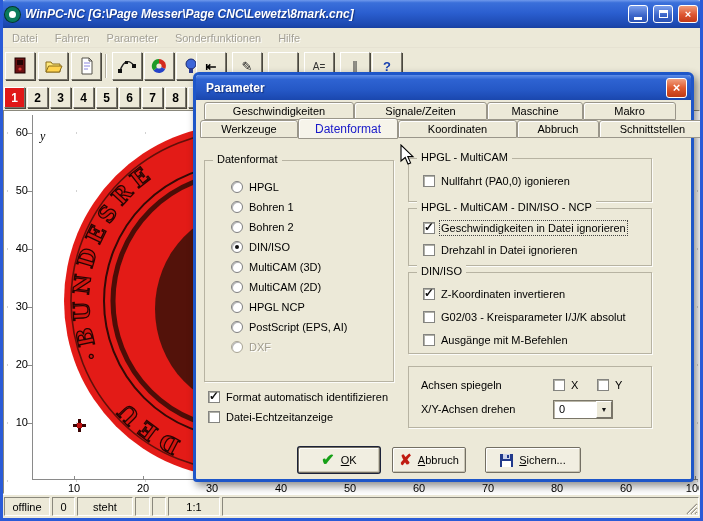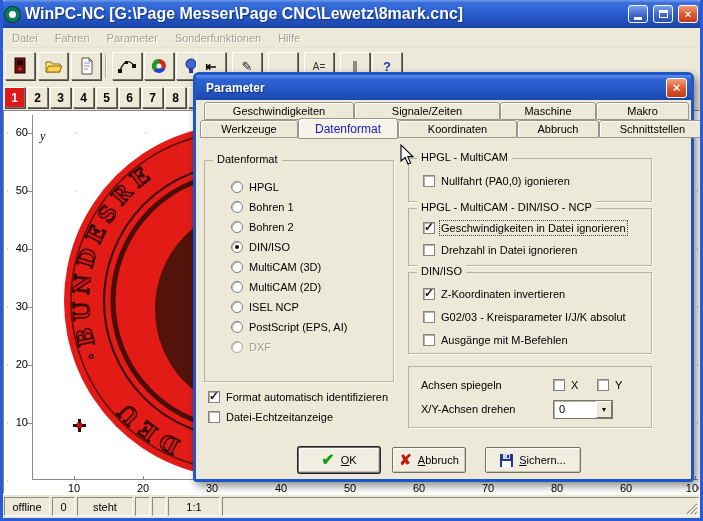--- a/index.html
+++ b/index.html
@@ -7,21 +7,21 @@
   .screen{
     position:relative;width:703px;height:521px;overflow:hidden;
     background:#ECE9D8;font-family:"Liberation Sans",sans-serif;font-size:11px;color:#000;
     border-left:3px solid #2A5BD7;border-right:3px solid #2A5BD7;border-bottom:3px solid #2A5BD7;
   }
   
   .titlebar{position:absolute;top:0;left:-3px;right:-3px;height:28px;
     background:linear-gradient(180deg,#6F99EC 0%,#3A6FDA 10%,#2B5FD0 45%,#1C48B0 90%,#1840A0 100%);
     border-radius:6px 6px 0 0;display:flex;align-items:center;gap:5px;padding:0 5px;}
   .applogo{width:15px;height:15px;border-radius:50%;background:#fff;border:4px solid #0B7A5C;box-shadow:0 0 0 1px #04382a;}
-  .wtitle{flex:1;color:#fff;font-weight:bold;font-size:16px;text-shadow:1px 1px 1px #12307c;white-space:nowrap;overflow:hidden;}
+  .wtitle{flex:1;color:#fff;font-weight:bold;font-size:12px;text-shadow:1px 1px 1px #12307c;white-space:nowrap;overflow:hidden;font-style:italic;}
   .wbtn{width:20px;height:18px;border-radius:3px;border:1px solid #fff;display:flex;align-items:center;justify-content:center;
     background:linear-gradient(180deg,#7C9FEC,#3A64C8 60%,#2B52B4);color:#fff;font-weight:bold;font-size:11px;}
   .wbtn.close{background:linear-gradient(180deg,#F09B78,#DD5530 55%,#C23A18);}
   .glyph-min{display:block;width:8px;height:3px;background:#fff;margin-top:9px;}
   .glyph-max{display:block;width:9px;height:8px;border:1px solid #fff;border-top:3px solid #fff;}
   .menubar{position:absolute;top:28px;left:0;right:0;height:20px;display:flex;align-items:center;gap:17px;padding:0 9px;
     color:#A3A095;text-shadow:1px 1px 0 #fff;border-bottom:1px solid #e6e2d2;}
   .toolbar{position:absolute;top:48px;left:0;right:0;height:38px;}
   .tbtn{position:absolute;top:4px;width:30px;height:28px;background:#ECE9D8;
     border:1px solid;border-color:#fff #77746a #77746a #fff;box-shadow:1px 1px 0 #4a483e;
@@ -278,21 +278,21 @@
   <div class="dialog">
     <div class="dlg-title">
       <span class="txt">Parameter</span>
       <span class="dlg-close">
           <span>×</span>
         </span>
     </div>
 
     <div class="tabrow" style="top:27px">
       <span class="tab" style="width:150px">Geschwindigkeiten</span>
-      <span class="tab" style="width:146px">Signale/Zeiten</span>
+      <span class="tab" style="width:133px">Signale/Zeiten</span>
       <span class="tab" style="width:96px">Maschine</span>
       <span class="tab" style="width:93px">Makro</span>
     </div>
     <div class="tabrow" style="top:45px;left:4px">
       <span class="tab" style="width:98px">Werkzeuge</span>
       <span class="tab active" style="width:100px">Datenformat</span>
       <span class="tab" style="width:119px">Koordinaten</span>
       <span class="tab" style="width:82px">Abbruch</span>
       <span class="tab" style="width:107px">Schnittstellen</span>
     </div>
@@ -318,21 +318,21 @@
       <div class="radiorow" style="left:26px;top:100px">
           <span class="rb"></span>
           <span>MultiCAM (3D)</span>
         </div>
       <div class="radiorow" style="left:26px;top:120px">
           <span class="rb"></span>
           <span>MultiCAM (2D)</span>
         </div>
       <div class="radiorow" style="left:26px;top:140px">
           <span class="rb"></span>
-          <span>ISEL NCP</span>
+          <span>HPGL NCP</span>
         </div>
       <div class="radiorow" style="left:26px;top:160px">
           <span class="rb"></span>
           <span>PostScript (EPS, AI)</span>
         </div>
       <div class="radiorow dis" style="left:26px;top:180px">
           <span class="rb"></span>
           <span>DXF</span>
         </div>
     </div>

